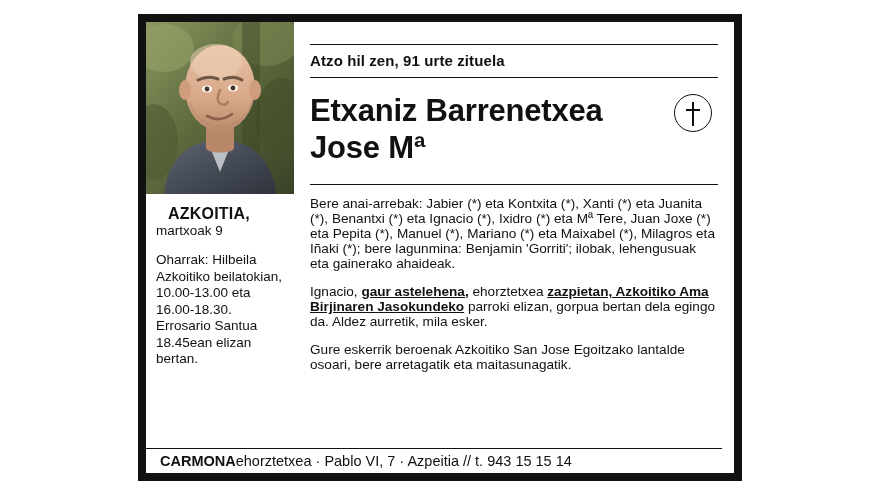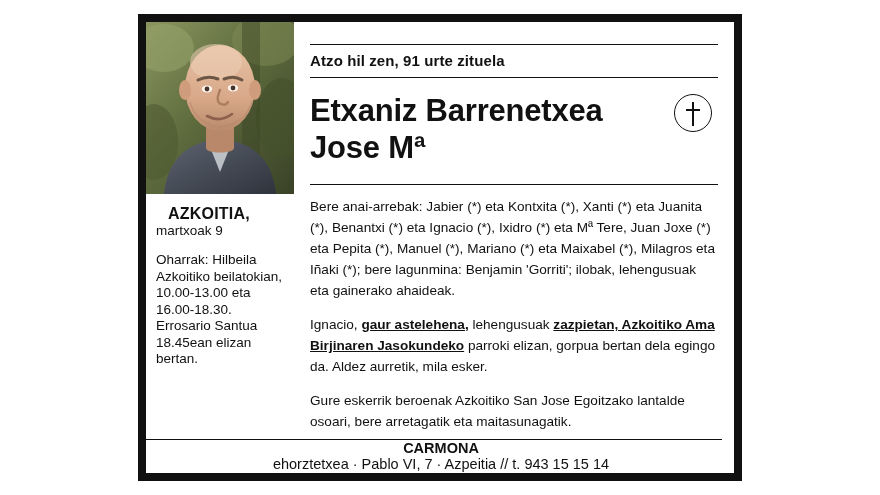--- a/index.html
+++ b/index.html
@@ -123,41 +123,40 @@
     left: 50%;
     width: 14px;
     height: 2.2px;
     margin-left: -7px;
     background: #111;
   }
 
   #body-text {
     padding-top: 11px;
     font-size: 13.6px;
-    line-height: 21px;
+    line-height: 15px;
     color: #111;
   }
   #body-text p { margin: 0 0 13px 0; }
   #body-text p:last-child { margin-bottom: 0; }
   .u-bold { font-weight: bold; text-decoration: underline; }
 
   
   #footer {
     position: absolute;
     left: 0;
     right: 12px;
     bottom: 0;
-    height: 34px;
+    height: 25px;
     border-top: 1px solid #111;
     display: flex;
     align-items: center;
     padding-left: 14px;
     font-size: 14.5px;
     color: #111;
-    flex-direction: column;
   }
   #footer .brand { font-weight: bold; }
 </style>
 </head>
 <body>
 
 <div id="page">
   <div id="card">
     <div id="card-inner">
 
@@ -236,21 +235,21 @@
             <div class="v"></div>
             <div class="h"></div>
           </div>
         </div>
 
         <div class="rule"></div>
 
         <div id="body-text">
           <p>Bere anai-arrebak: Jabier (*) eta Kontxita (*), Xanti (*) eta Juanita (*), Benantxi (*) eta Ignacio (*), Ixidro (*) eta Mª Tere, Juan Joxe (*) eta Pepita (*), Manuel (*), Mariano (*) eta Maixabel (*), Milagros eta Iñaki (*); bere lagunmina: Benjamin 'Gorriti'; ilobak, lehengusuak eta gainerako ahaideak.</p>
           <p>
-            <span>Ignacio, </span><span class="u-bold">gaur astelehena,</span><span> lehengusuak </span><span class="u-bold">zazpietan, Azkoitiko Ama Birjinaren Jasokundeko</span><span> parroki elizan, gorpua bertan dela egingo da. Aldez aurretik, mila esker.</span>
+            <span>Ignacio, </span><span class="u-bold">gaur astelehena,</span><span> ehorztetxea </span><span class="u-bold">zazpietan, Azkoitiko Ama Birjinaren Jasokundeko</span><span> parroki elizan, gorpua bertan dela egingo da. Aldez aurretik, mila esker.</span>
           </p>
           <p>Gure eskerrik beroenak Azkoitiko San Jose Egoitzako lantalde osoari, bere arretagatik eta maitasunagatik.</p>
         </div>
       </div>
 
       <div id="footer">
         <span class="brand">CARMONA</span>
           <span> ehorztetxea · Pablo VI, 7 · Azpeitia // t. 943 15 15 14</span>
       </div>
 

